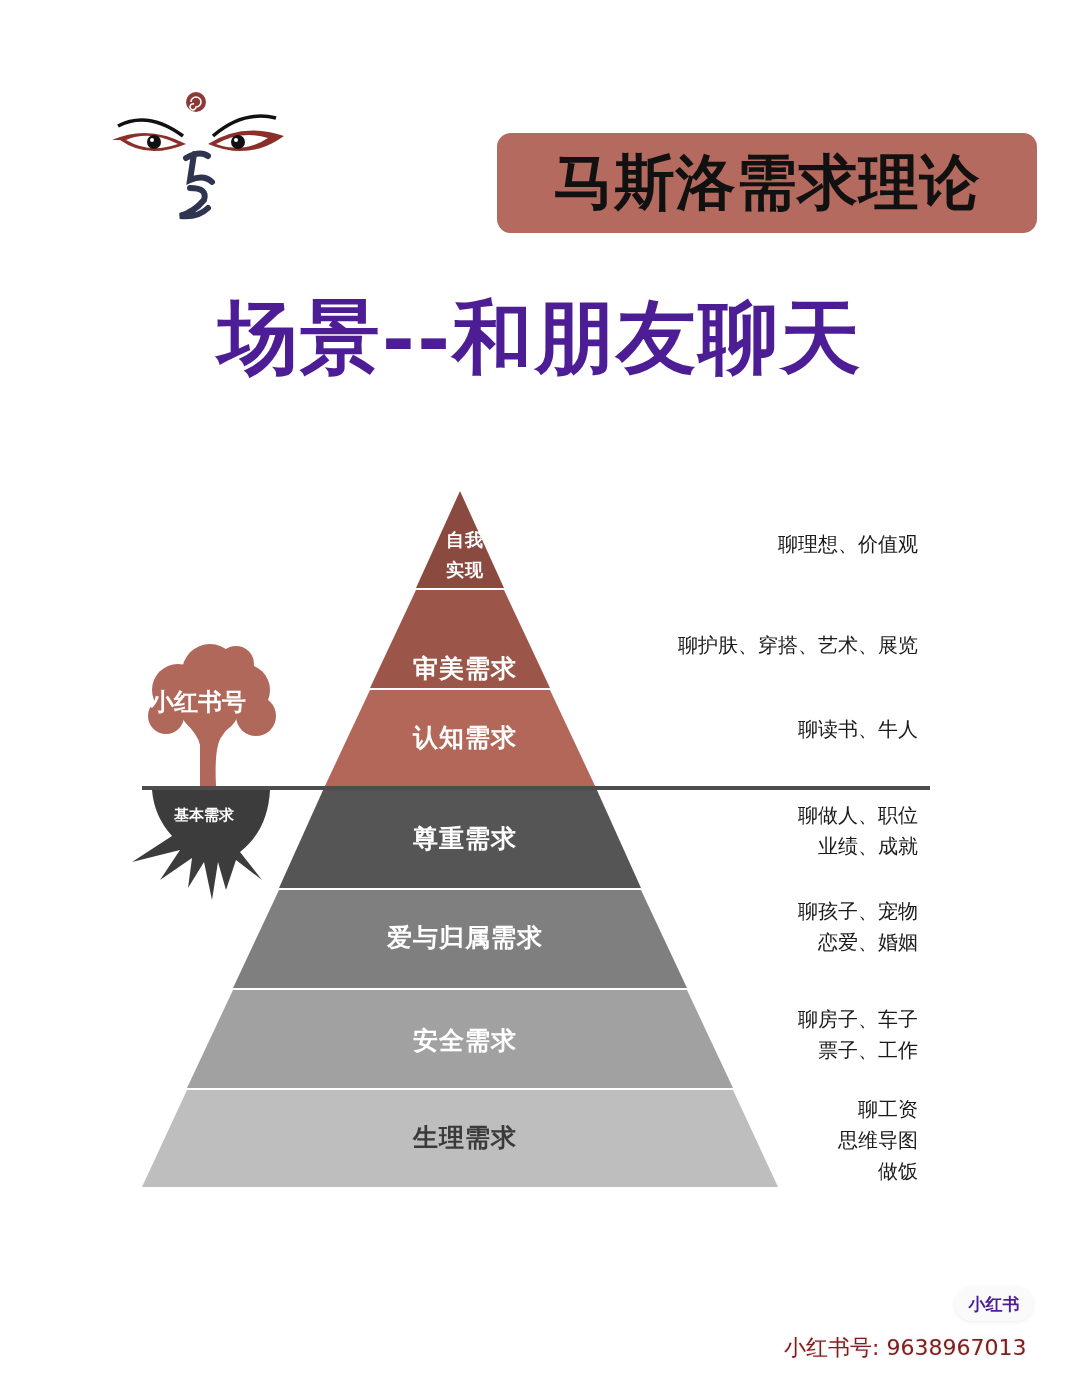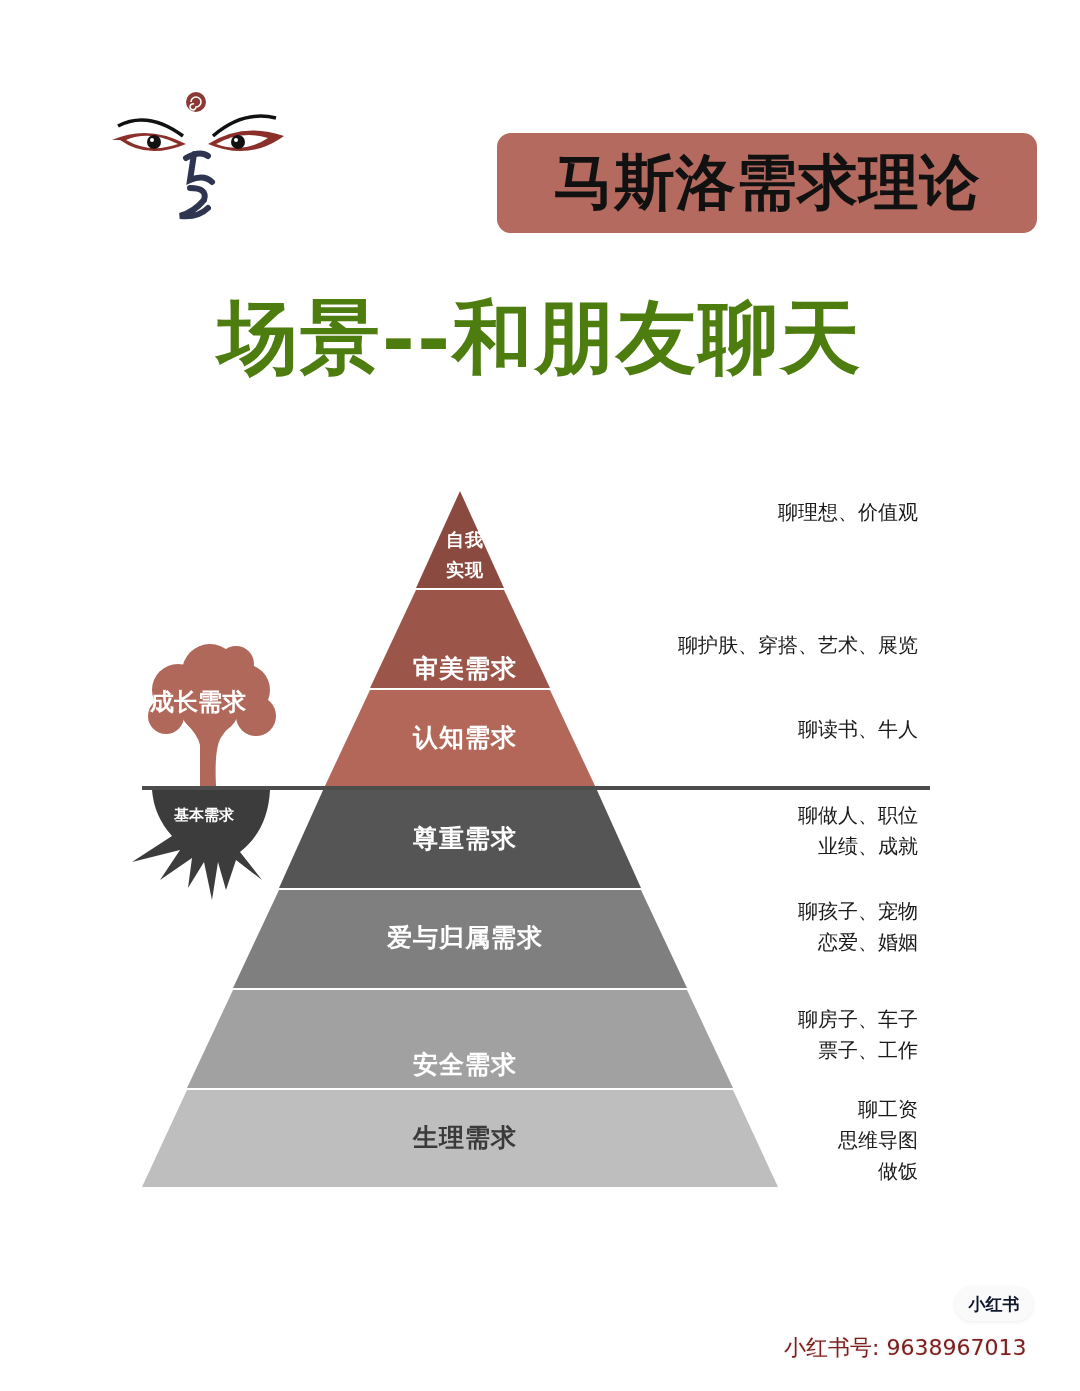--- a/index.html
+++ b/index.html
@@ -5,33 +5,33 @@
   html, body { margin:0; padding:0; background:#ffffff; }
   body { width:1080px; height:1391px; position:relative; overflow:hidden;
          font-family:"DejaVu Sans", "Liberation Sans", sans-serif; }
   .abs { position:absolute; }
   .title-box { left:497px; top:133px; width:540px; height:100px; background:#b46a5e;
                border-radius:14px; display:flex; align-items:center; justify-content:center; }
   .title-box span { font-family:"DejaVu Serif","Liberation Serif",serif; font-weight:bold;
                     font-size:60px; color:#111; letter-spacing:1px; }
   .scene-title { left:0; width:1080px; top:282px; text-align:center;
                  font-family:"DejaVu Serif","Liberation Serif",serif; font-weight:bold;
-                 font-size:80px; color:#4d7c0f; letter-spacing:2px; line-height:110px; }
+                 font-size:80px; color:#4c1d95; letter-spacing:2px; line-height:110px; }
   .layer-label { position:absolute; left:0; width:930px; text-align:center; color:#fff;
                  font-weight:bold; font-size:25px; letter-spacing:1px; }
   .layer-label.small { font-size:18px; line-height:30px; }
   .layer-label.dark { color:#3a3a3a; }
   .desc { position:absolute; right:162px; text-align:right; font-size:20px; color:#1a1a1a;
           line-height:31px; white-space:nowrap; }
   .divider { left:142px; top:786px; width:788px; height:4px; background:#4d4d4d; }
   .tree-text { position:absolute; color:#fff; font-weight:bold; white-space:nowrap; }
   .watermark { color:#7f1d1d; font-size:22px; white-space:nowrap; text-shadow:0 0 3px #d8d8d8; }
   .wm-pill { left:955px; top:1287px; width:78px; height:34px; border-radius:17px; background:#fafafa;
              box-shadow:0 1px 4px rgba(0,0,0,0.08); display:flex; align-items:center; justify-content:center;
-             color:#0f172a; font-weight:bold; font-size:17px; }
+             color:#4c1d95; font-weight:bold; font-size:17px; }
 </style>
 </head>
 <body>
 
 <div class="abs" style="left:108px;top:88px;width:180px;height:135px;">
   <svg width="180" height="135" viewBox="0 0 180 135">
     <circle cx="88" cy="14" r="10" fill="#8a3b36"></circle>
     <path d="M88 14 m-5 0 a5 5 0 1 1 5 5 a3 3 0 1 1 -2 -3" stroke="#fff" stroke-width="1.6" fill="none"></path>
     <path d="M10 38 Q40 22 75 48" stroke="#111" stroke-width="3.5" fill="none"></path>
     <path d="M168 30 Q135 22 105 48" stroke="#111" stroke-width="3.5" fill="none"></path>
@@ -73,35 +73,35 @@
     <circle cx="236" cy="664" r="18" fill="#b0685a"></circle>
   </g>
 
   <g>
     <path d="M152 790 L270 790 Q268 830 240 852 L262 880 L236 860 L226 890 L218 862 L212 900 L204 862 L188 888 L192 858 L160 880 L180 850 L132 862 L172 836 Q154 816 152 790 Z" fill="#3c3c3c"></path>
   </g>
 </svg>
 
 <div class="abs divider"></div>
 
-<div class="tree-text" style="left:150px;top:686px;font-size:24px;">成长需求</div>
+<div class="tree-text" style="left:150px;top:686px;font-size:24px;">小红书号</div>
 <div class="tree-text" style="left:174px;top:806px;font-size:15px;">基本需求</div>
 
 <div class="layer-label small" style="top:525px;">
   <div>自我</div>
   <div>实现</div>
 </div>
 <div class="layer-label" style="top:652px;">审美需求</div>
 <div class="layer-label" style="top:721px;">认知需求</div>
 <div class="layer-label" style="top:822px;">尊重需求</div>
 <div class="layer-label" style="top:921px;">爱与归属需求</div>
-<div class="layer-label" style="top:1024px;margin-top:24px;">安全需求</div>
+<div class="layer-label" style="top:1024px;">安全需求</div>
 <div class="layer-label dark" style="top:1121px;">生理需求</div>
 
-<div class="desc" style="top:497px;">
+<div class="desc" style="top:529px;">
   <div>聊理想、价值观</div>
 </div>
 <div class="desc" style="top:617px;margin-top:13px;">
   <div>聊护肤、穿搭、艺术、展览</div>
 </div>
 <div class="desc" style="top:714px;">
   <div>聊读书、牛人</div>
 </div>
 <div class="desc" style="top:800px;">
   <div>聊做人、职位</div>

